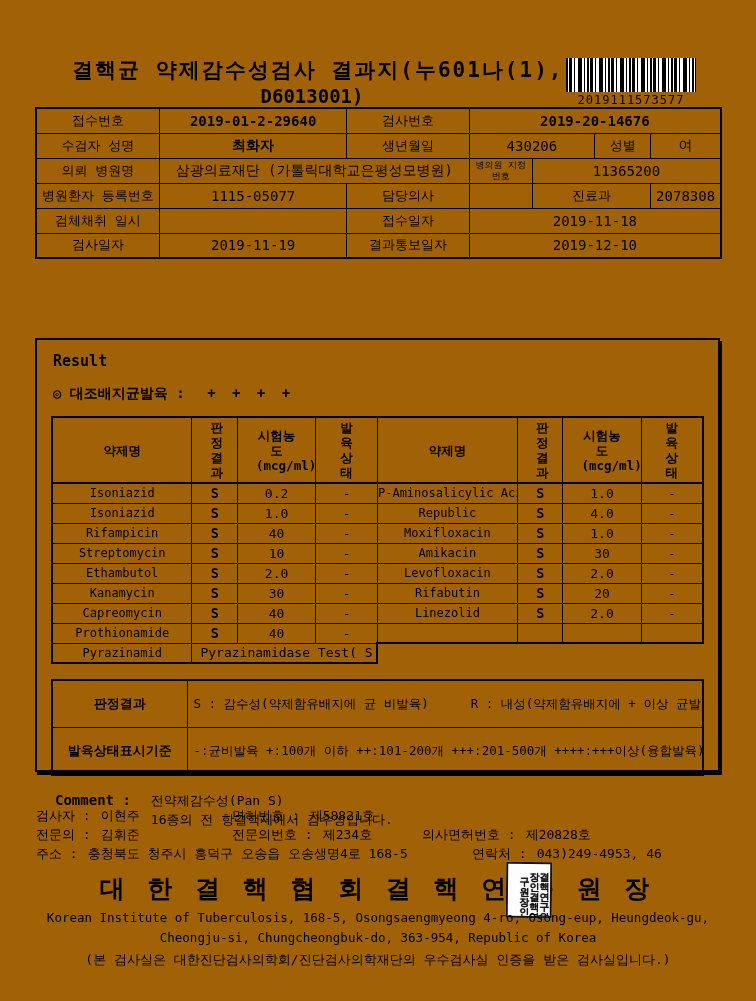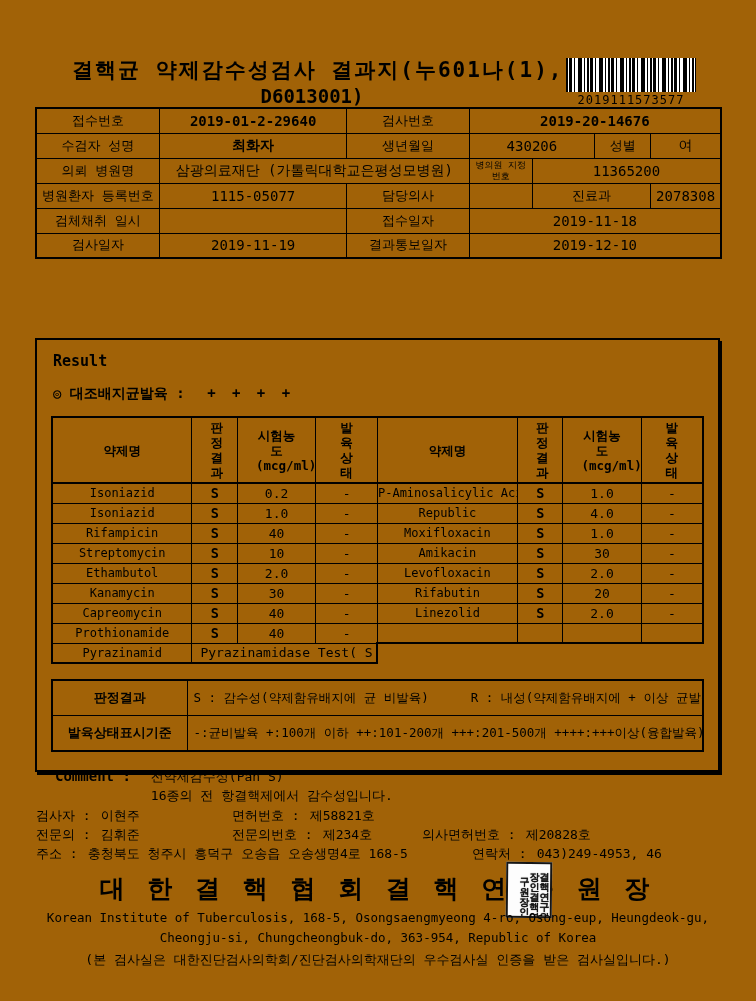--- a/index.html
+++ b/index.html
@@ -48,21 +48,21 @@
   .drug-table .judge { font-weight:bold; font-size:13.5px; }
   .drug-table th:first-child, .drug-table td.ol { border-left:2px solid #000; }
   .drug-table th:last-child, .drug-table td.or { border-right:2px solid #000; }
   .drug-table td.ob { border-bottom:2px solid #000; }
   .drug-table td.ghost { border:none; }
   .drug-table td.ptest { text-align:left; padding-left:8px; font-size:13px; border-right:2px solid #000; }
 
   
   .legend-table { width:100%; margin-top:15px; table-layout:fixed; border:2px solid #000; }
   .legend-table td { border:1px solid #000; height:25px; vertical-align:middle; padding:0 6px; overflow:hidden; white-space:nowrap; }
-  .legend-table td.lbl { width:135px; text-align:center; font-weight:bold; font-size:13px; padding:8px 2px; }
+  .legend-table td.lbl { width:135px; text-align:center; font-weight:bold; font-size:13px; padding:14px 2px; }
   .legend-table td.txt { font-size:12.5px; }
   .legend-s { margin-right:42px; }
 
   
   .comment { display:flex; margin:16px 0 0 4px; gap:20px; }
   .comment-label { font-size:14px; font-weight:bold; white-space:nowrap; }
   .comment-body { font-size:13px; line-height:1.45; }
 
   
   .sig-block { position:absolute; top:806px; left:36px; width:690px; font-size:13px; line-height:19px; }

